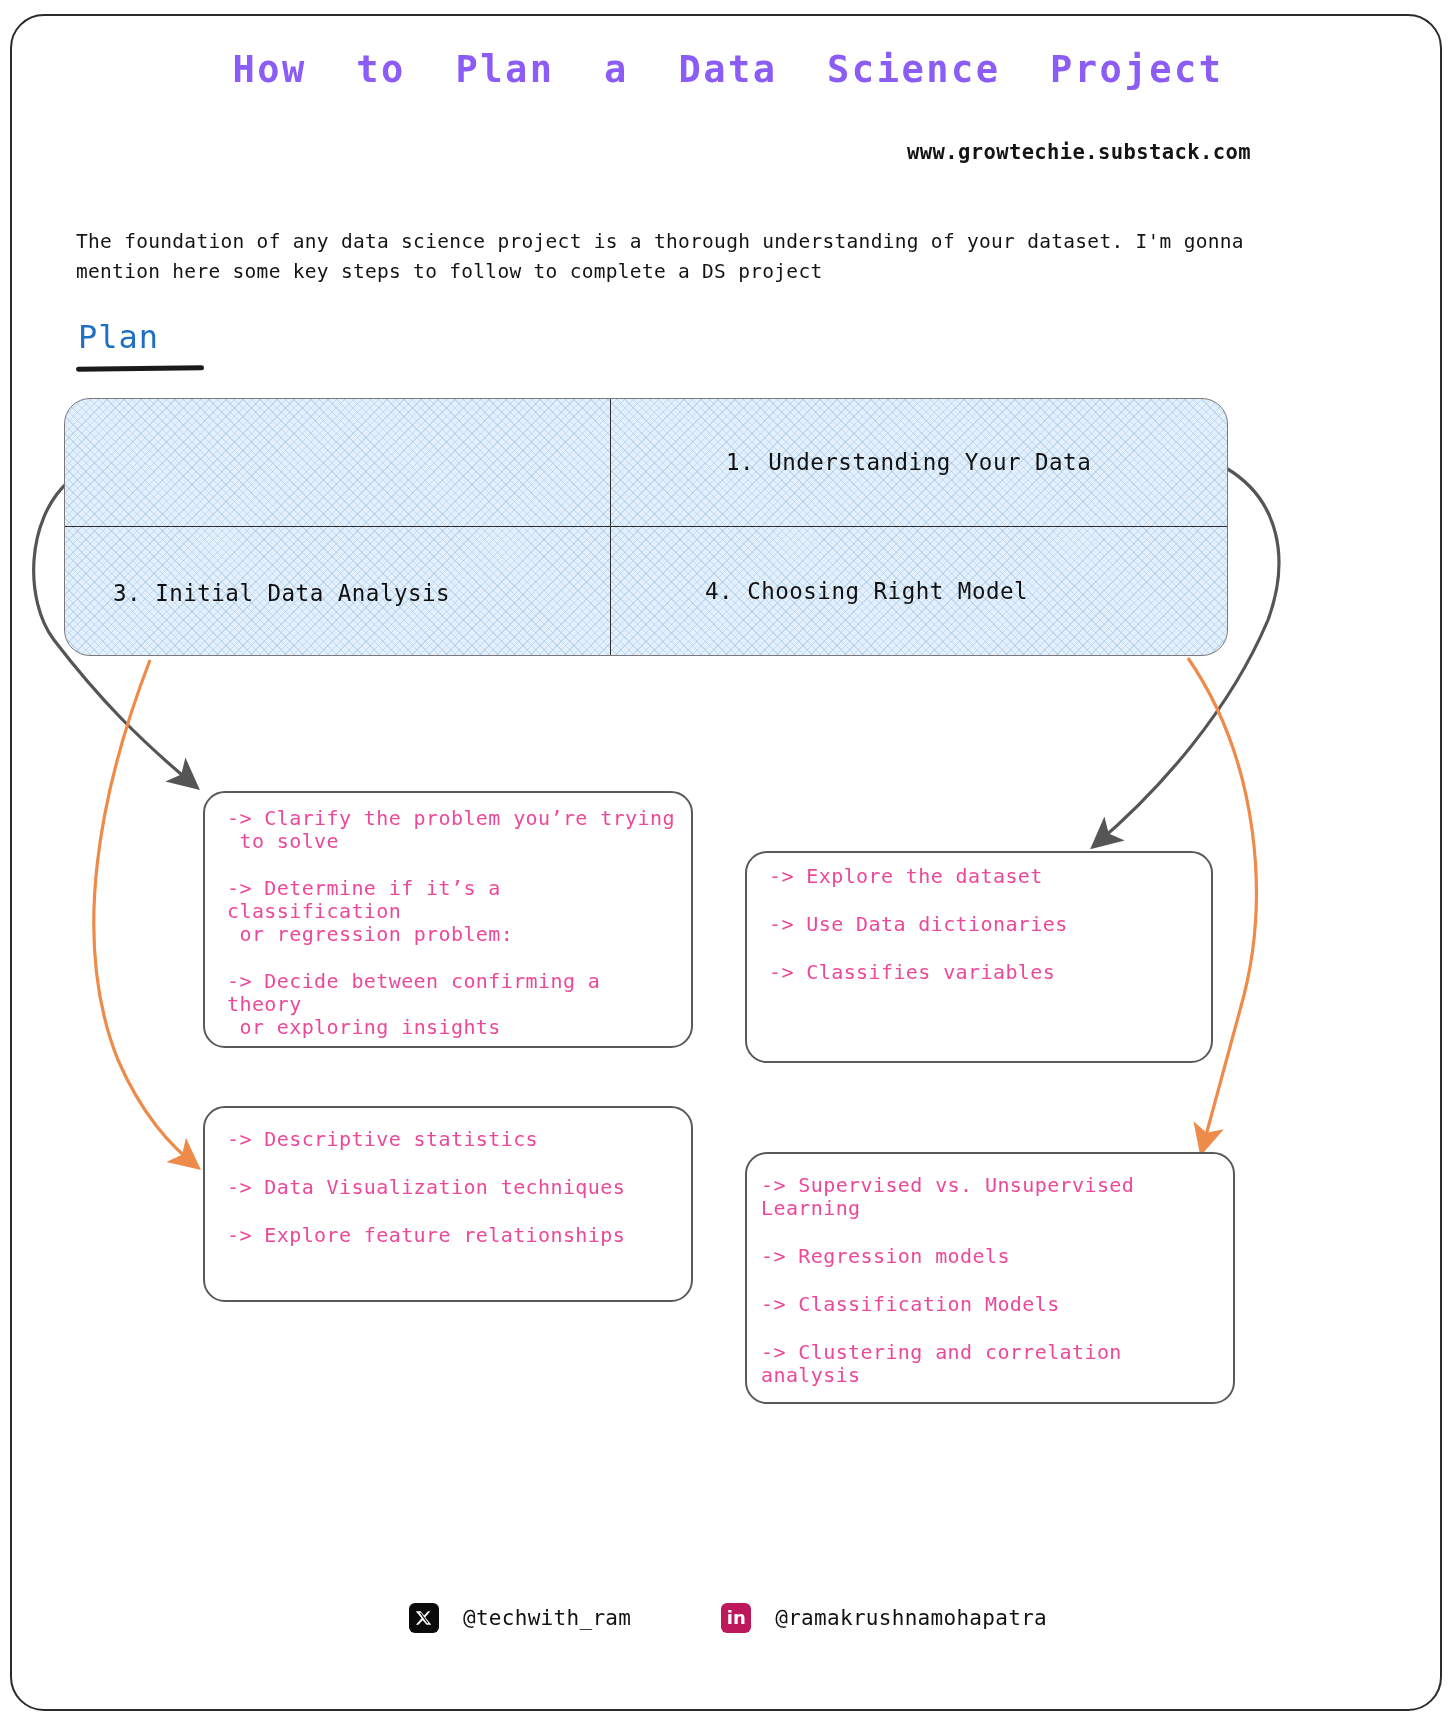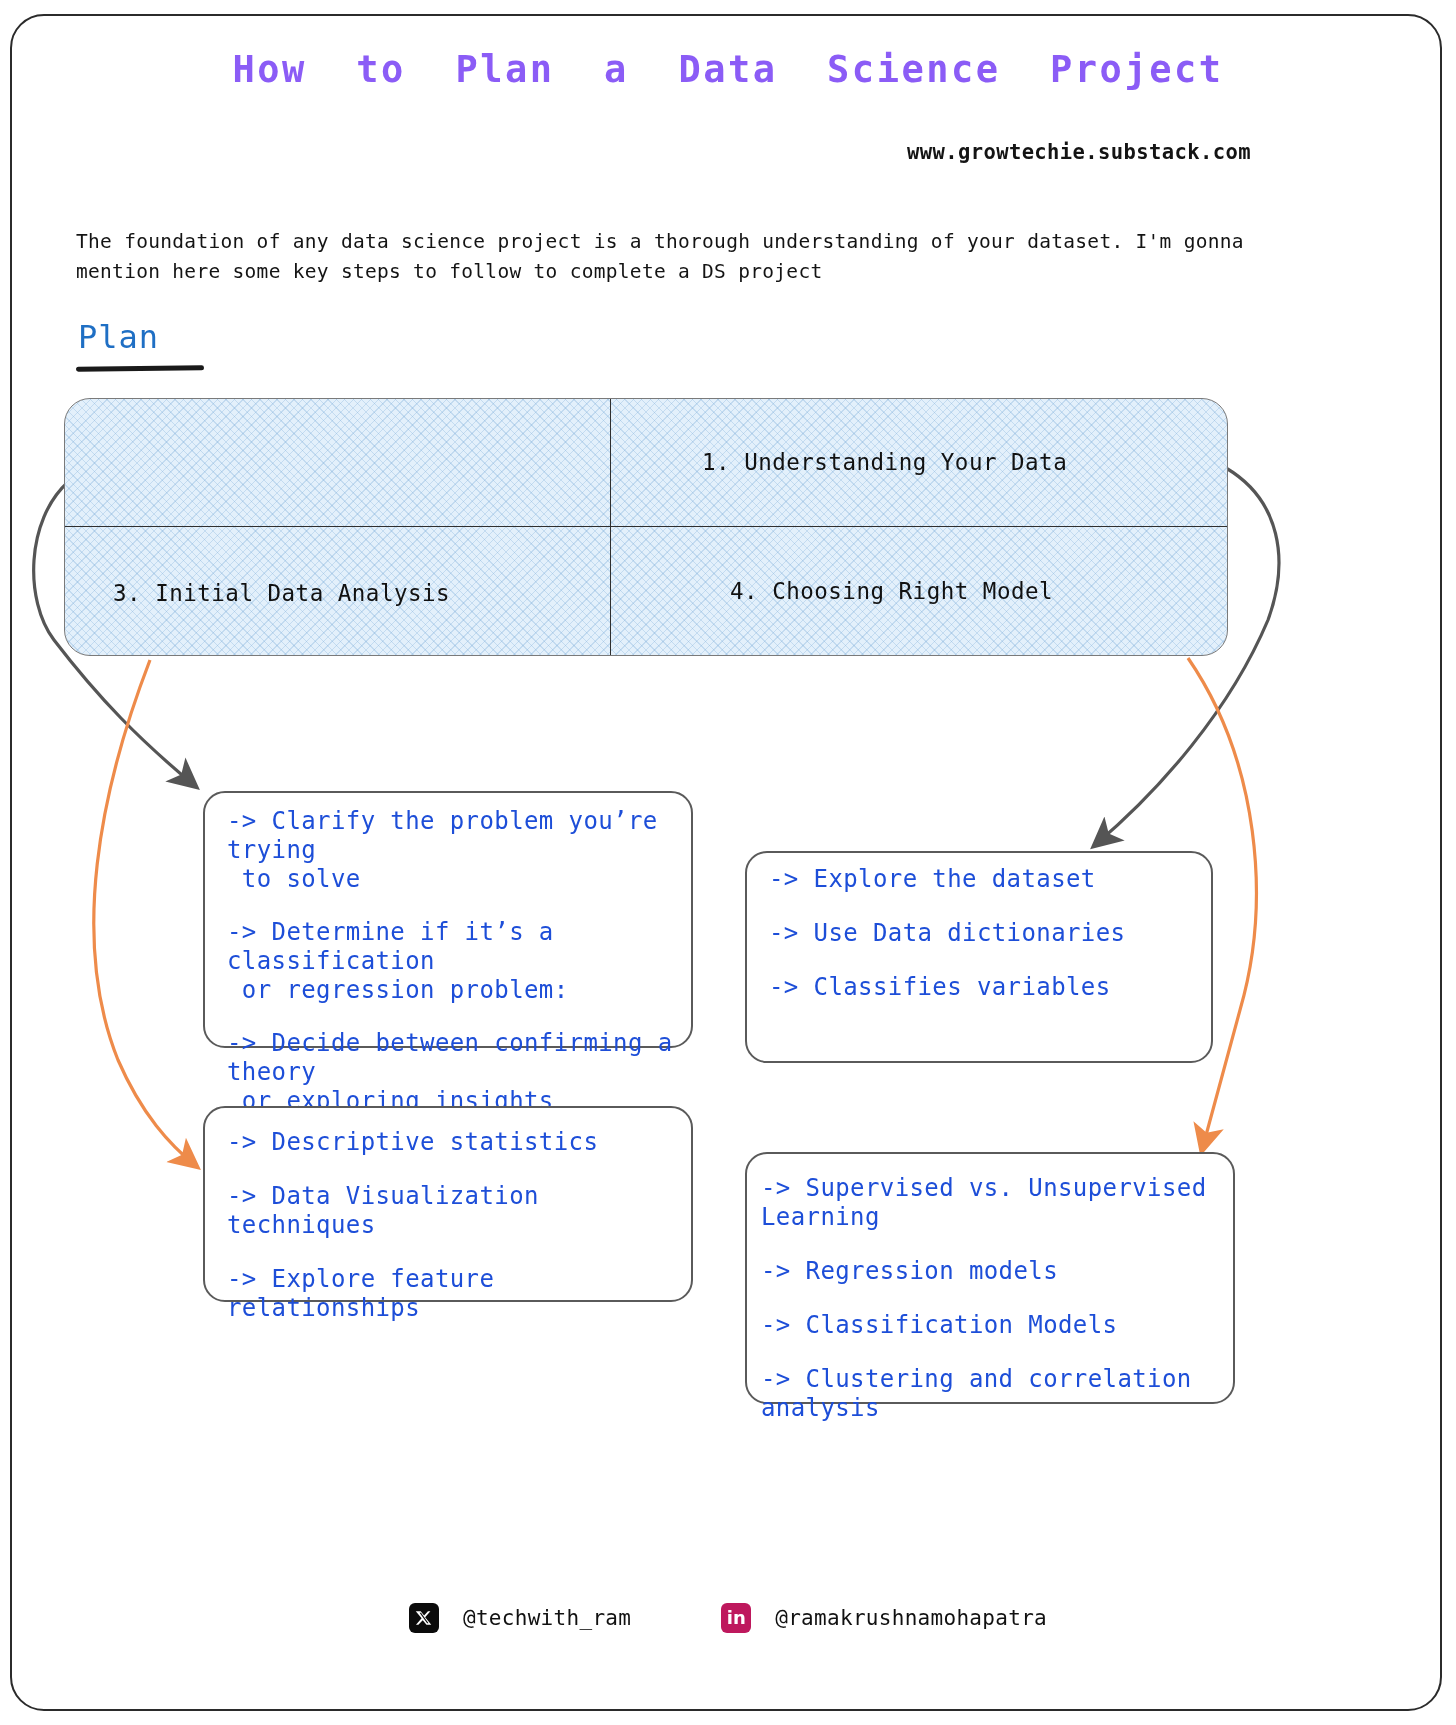--- a/index.html
+++ b/index.html
@@ -105,23 +105,23 @@
   .grid-cell {
     position: absolute;
     display: flex;
     align-items: center;
     font-size: 22.5px;
     color: #111111;
     letter-spacing: 0.5px;
     white-space: pre;
   }
   #cell-2 { left: 48px;  top: 0;     width: 500px; height: 129px; }
-  #cell-1 { left: 637px; top: 0;     width: 520px; height: 125px; }
+  #cell-1 { left: 661px; top: 0;     width: 520px; height: 125px; }
   #cell-3 { left: 48px;  top: 129px; width: 500px; height: 129px; }
-  #cell-4 { left: 665px; top: 125px; width: 520px; height: 133px; }
+  #cell-4 { left: 640px; top: 125px; width: 520px; height: 133px; }
 
   
   #div-h {
     position: absolute;
     left: 0; top: 127px;
     width: 1164px; height: 0;
     border-top: 1.5px solid #2f2f2f;
   }
   #div-v {
     position: absolute;
@@ -137,23 +137,23 @@
     border-radius: 22px;
     background: #ffffff;
   }
   .bullets {
     position: absolute;
     left: 22px;
     top: 16px;
     right: 12px;
   }
   .bullet {
-    font-size: 24px;
-    line-height: 29px;
-    color: #1d4ed8;
+    font-size: 20px;
+    line-height: 23px;
+    color: #ec4899;
     letter-spacing: 0.4px;
     margin-bottom: 24px;
     white-space: pre-wrap;
   }
   .bullet:last-child { margin-bottom: 0; }
 
   #box-goals    { left: 203px; top: 791px;  width: 490px; height: 257px; }
   #box-goals .bullets { top: 14px; }
 
   #box-under    { left: 745px; top: 851px;  width: 468px; height: 212px; }

